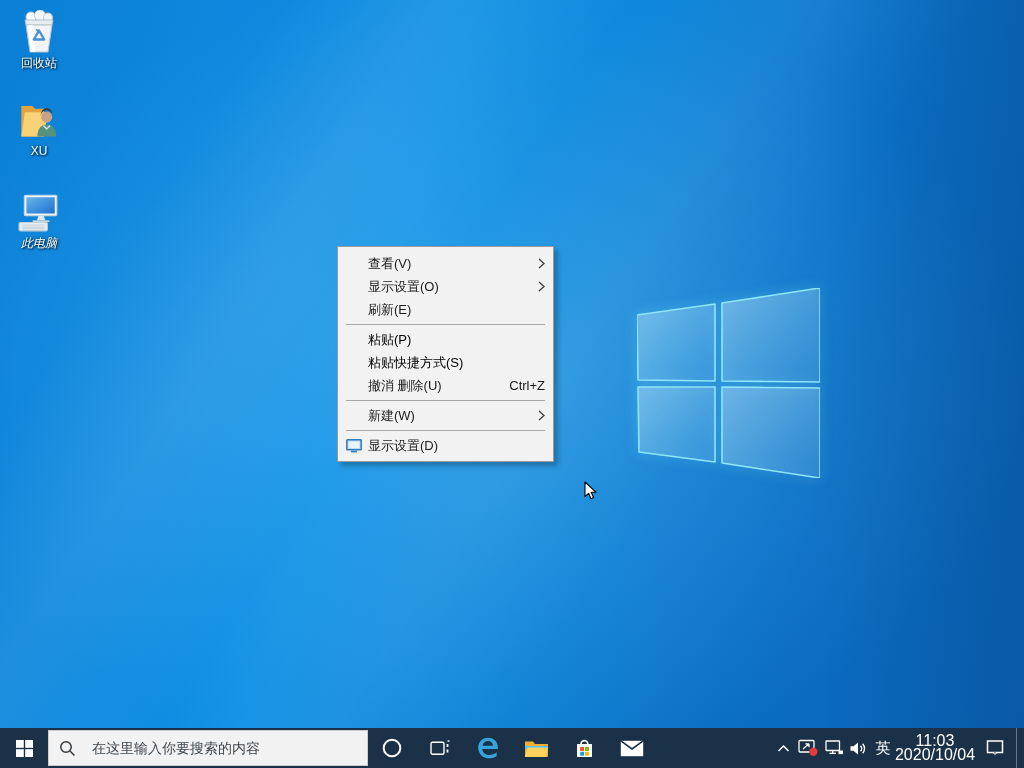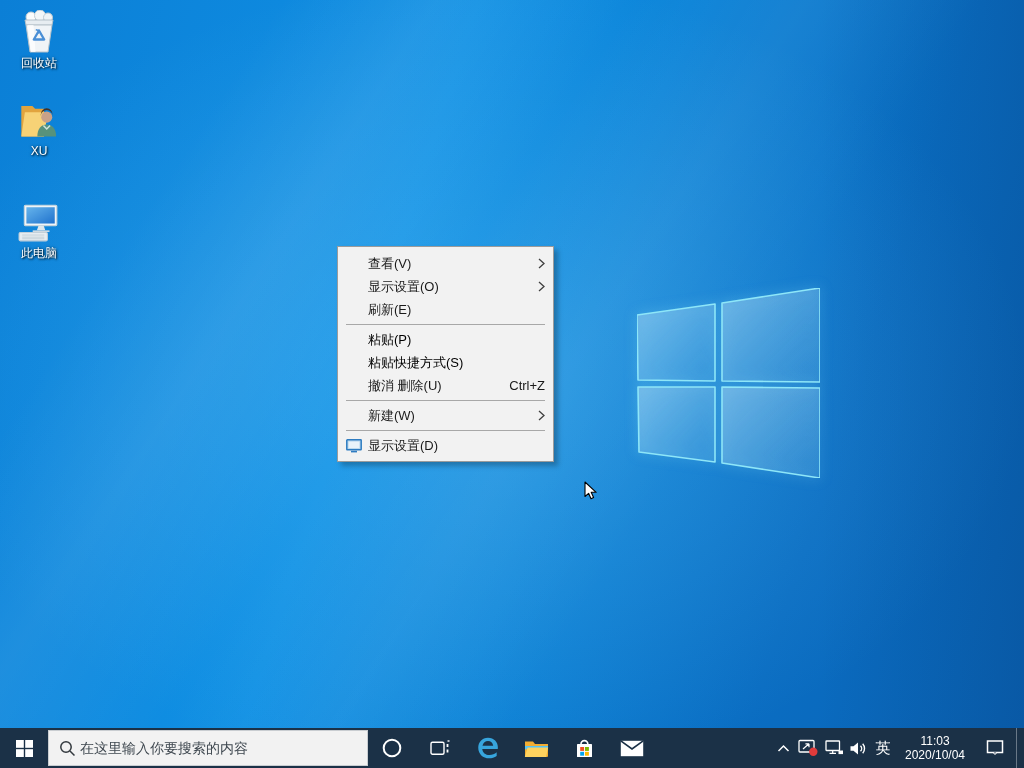--- a/index.html
+++ b/index.html
@@ -46,29 +46,29 @@
 
   
   .cursor { position:absolute; left:584px; top:481px; z-index:9; }
 
   
   .taskbar { position:absolute; left:0; top:728px; width:1024px; height:40px;
     background:#1b3147; display:flex; align-items:center; z-index:10; }
   .tb-btn { height:40px; display:flex; align-items:center; justify-content:center; }
   .start-btn { width:48px; }
   .search-box { width:320px; height:36px; margin:2px 0; background:#f2f2f2;
-    border:1px solid #c9cdd1; display:flex; align-items:center; padding:0 10px; gap:4px; }
+    border:1px solid #c9cdd1; display:flex; align-items:center; padding:0 10px; gap:16px; }
   .search-box input { flex:1; border:none; outline:none; background:transparent;
     font-size:14px; color:#30383e; font-family:"Liberation Sans", sans-serif; }
   .search-box input::placeholder { color:#3f4850; opacity:1; }
   .app-btn { width:48px; }
   .tb-spacer { flex:1; }
   .tray-btn { height:40px; display:flex; align-items:center; justify-content:center; }
   .lang { width:26px; color:#fff; font-size:15px; }
-  .clock { width:78px; color:#fff; font-size:12px; line-height:14px; text-align:center;
+  .clock { width:78px; color:#fff; font-size:16px; line-height:14px; text-align:center;
     display:flex; flex-direction:column; justify-content:center; }
   .show-desktop { width:8px; height:40px; border-left:1px solid rgba(255,255,255,.35); }
 </style>
 </head>
 <body>
 
 <div class="desktop">
 
   <svg class="win-logo" width="183" height="190" viewBox="0 0 183 190">
     <defs>
@@ -104,21 +104,21 @@
       <path d="M3 8 L3 4.5 L13 4.5 L15.5 7 L23.5 7 L23.5 32 L3 32 Z" fill="#e2a43e"></path>
       <path d="M3 32 L6.2 10 L27 10 L23.5 32 Z" fill="#f7d276"></path>
       <path d="M20.6 13.4 a5.4 5.4 0 0 1 10.8 0 c0-4.4-2.4-6.9-5.4-6.9 s-5.4 2.5-5.4 6.9z" fill="#3f322c"></path>
       <circle cx="26" cy="14.5" r="5" fill="#c9a188"></circle>
       <path d="M17.5 32 c0-7.2 3.6-10.8 8.5-10.8 s8.5 3.6 8.5 10.8 z" fill="#57927c"></path>
       <path d="M23 22 l3 3.2 3-3.2" stroke="#cfe3da" stroke-width="1.4" fill="none"></path>
     </svg>
     <div class="icon-label">XU</div>
   </div>
 
-  <div class="icon-cell" style="top:198px;">
+  <div class="icon-cell" style="top:188px;font-style:italic;">
     <svg width="42" height="42" viewBox="0 0 40 36">
       <defs>
         <linearGradient id="scr" x1="0" y1="0" x2="1" y2="1">
           <stop offset="0" stop-color="#66b4ec"></stop>
             <stop offset="1" stop-color="#1f72cd"></stop>
         </linearGradient>
       </defs>
       <rect x="6" y="1" width="31" height="19.5" rx="1" fill="#eef4f8" stroke="#c3d2db"></rect>
       <rect x="8" y="3" width="27" height="15.5" fill="url(#scr)"></rect>
       <path d="M19.5 20.5 h5 l1.5 4.5 h-8 z" fill="#dde6ec"></path>

